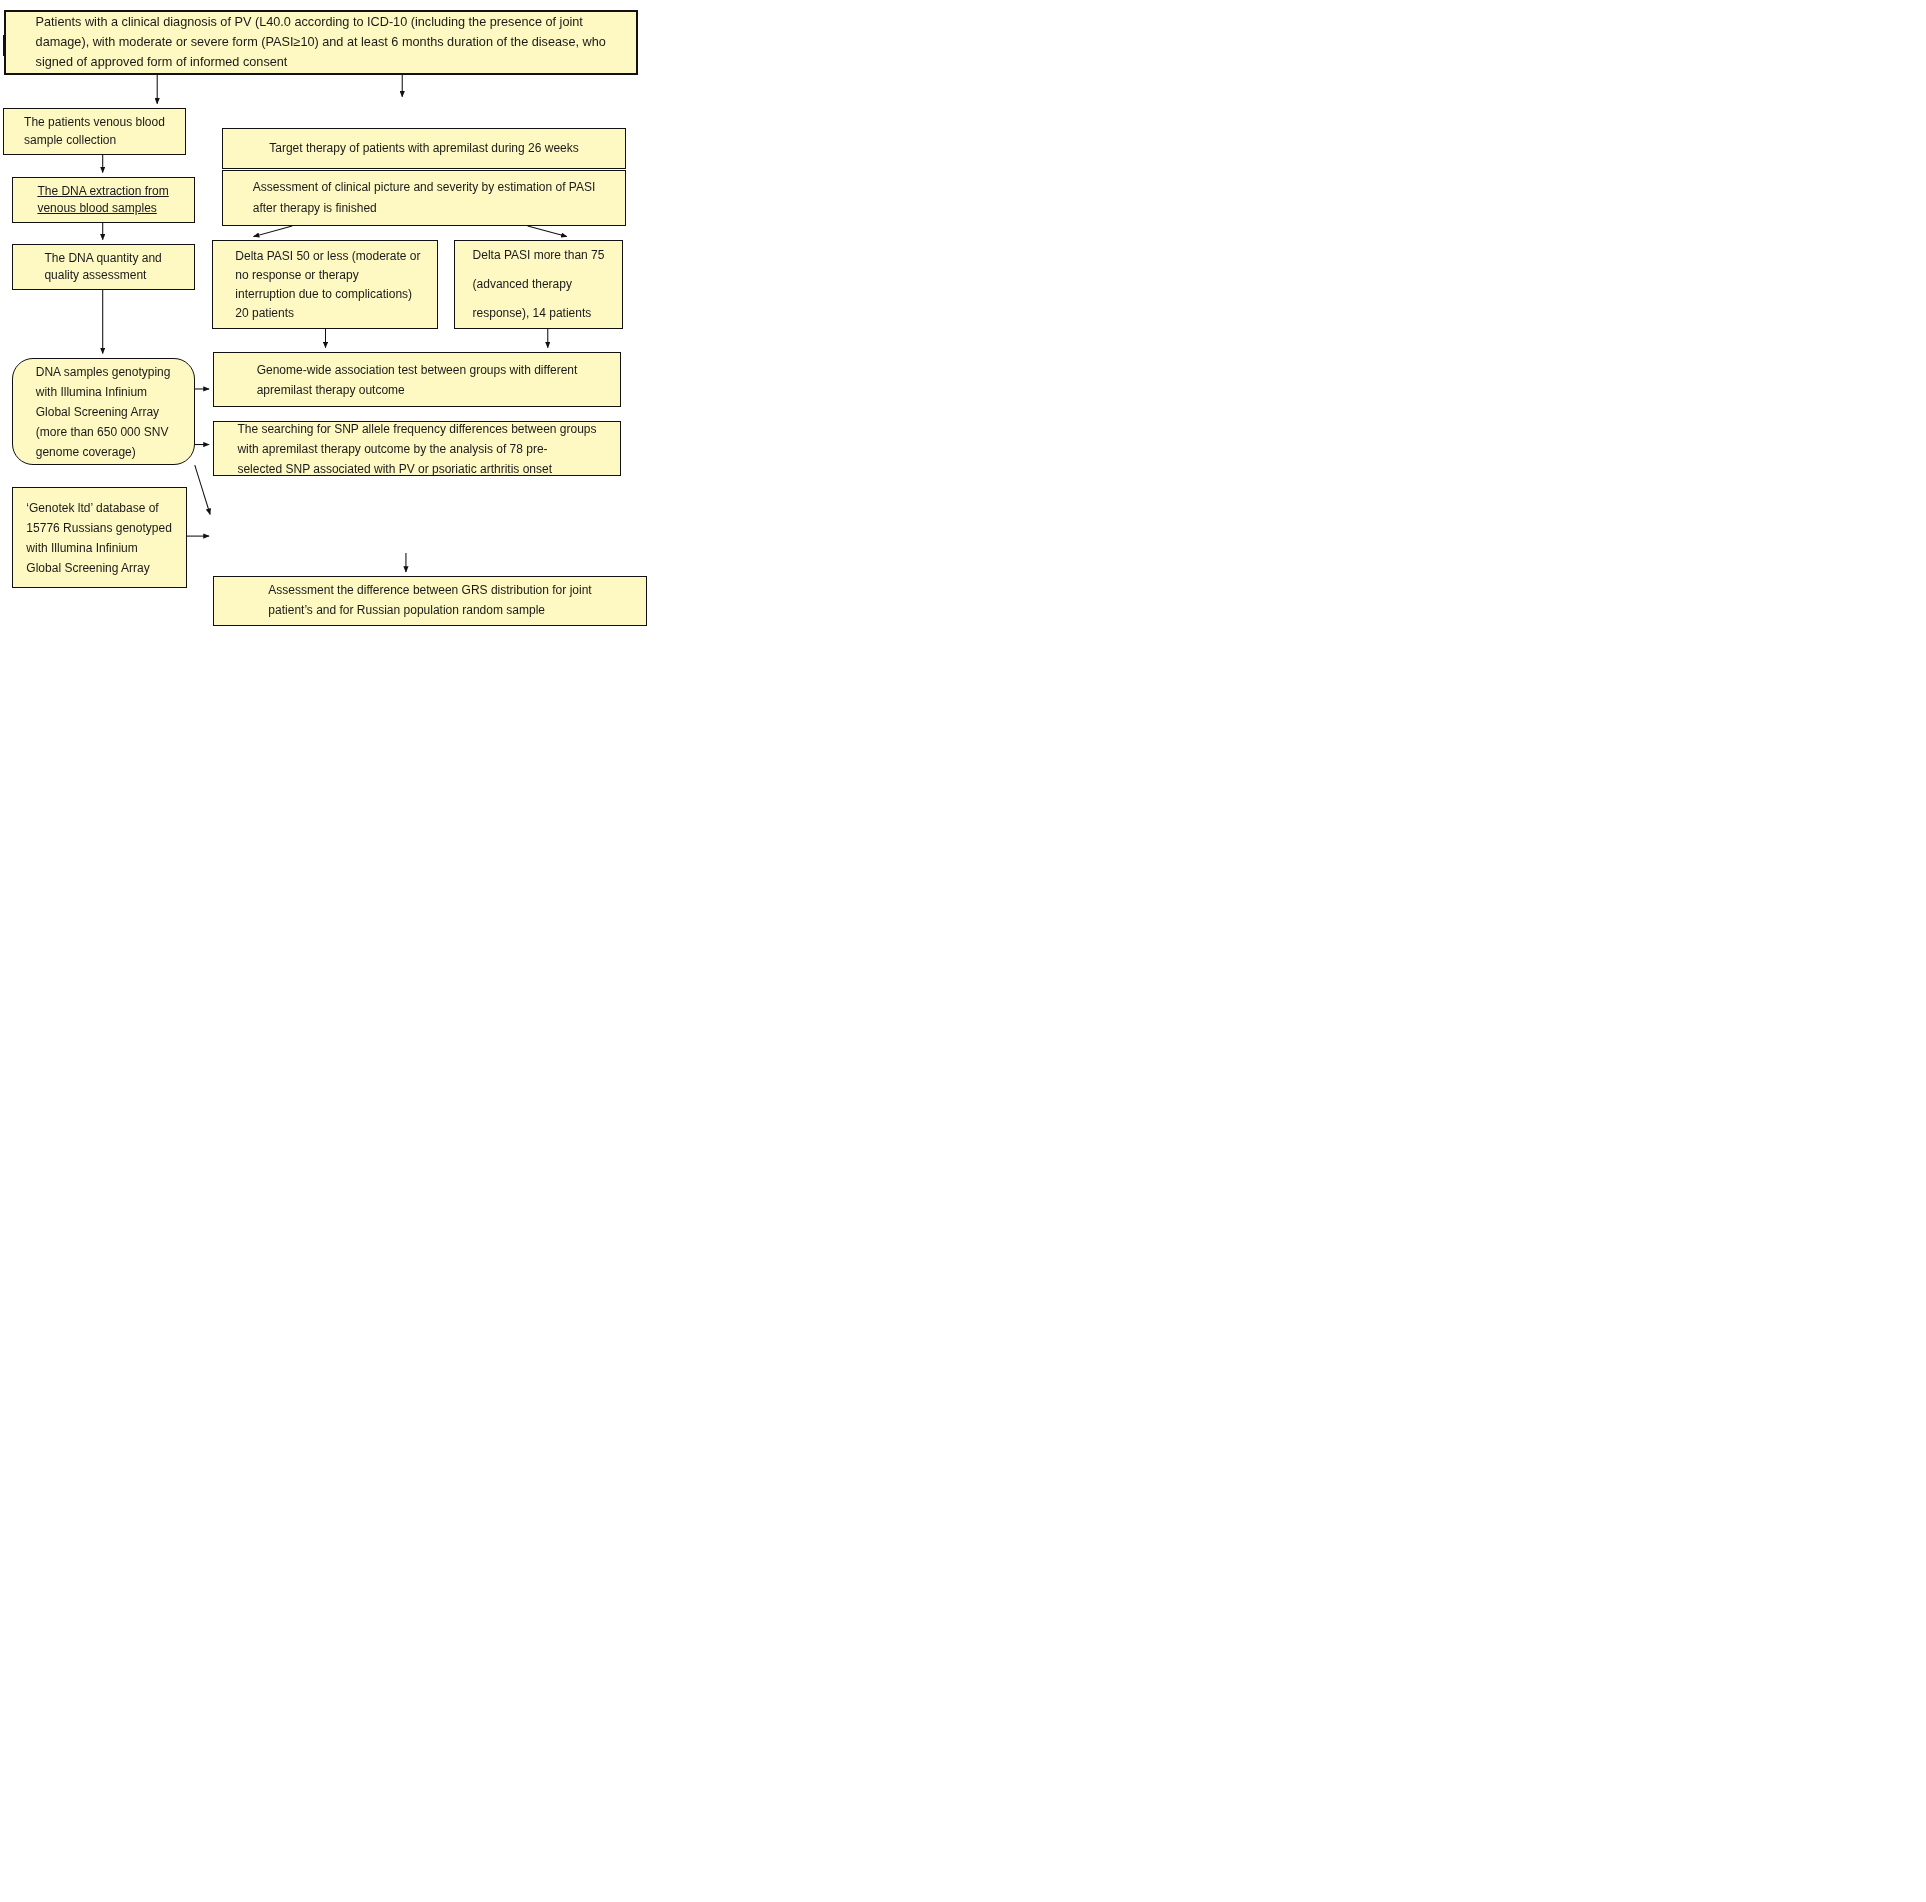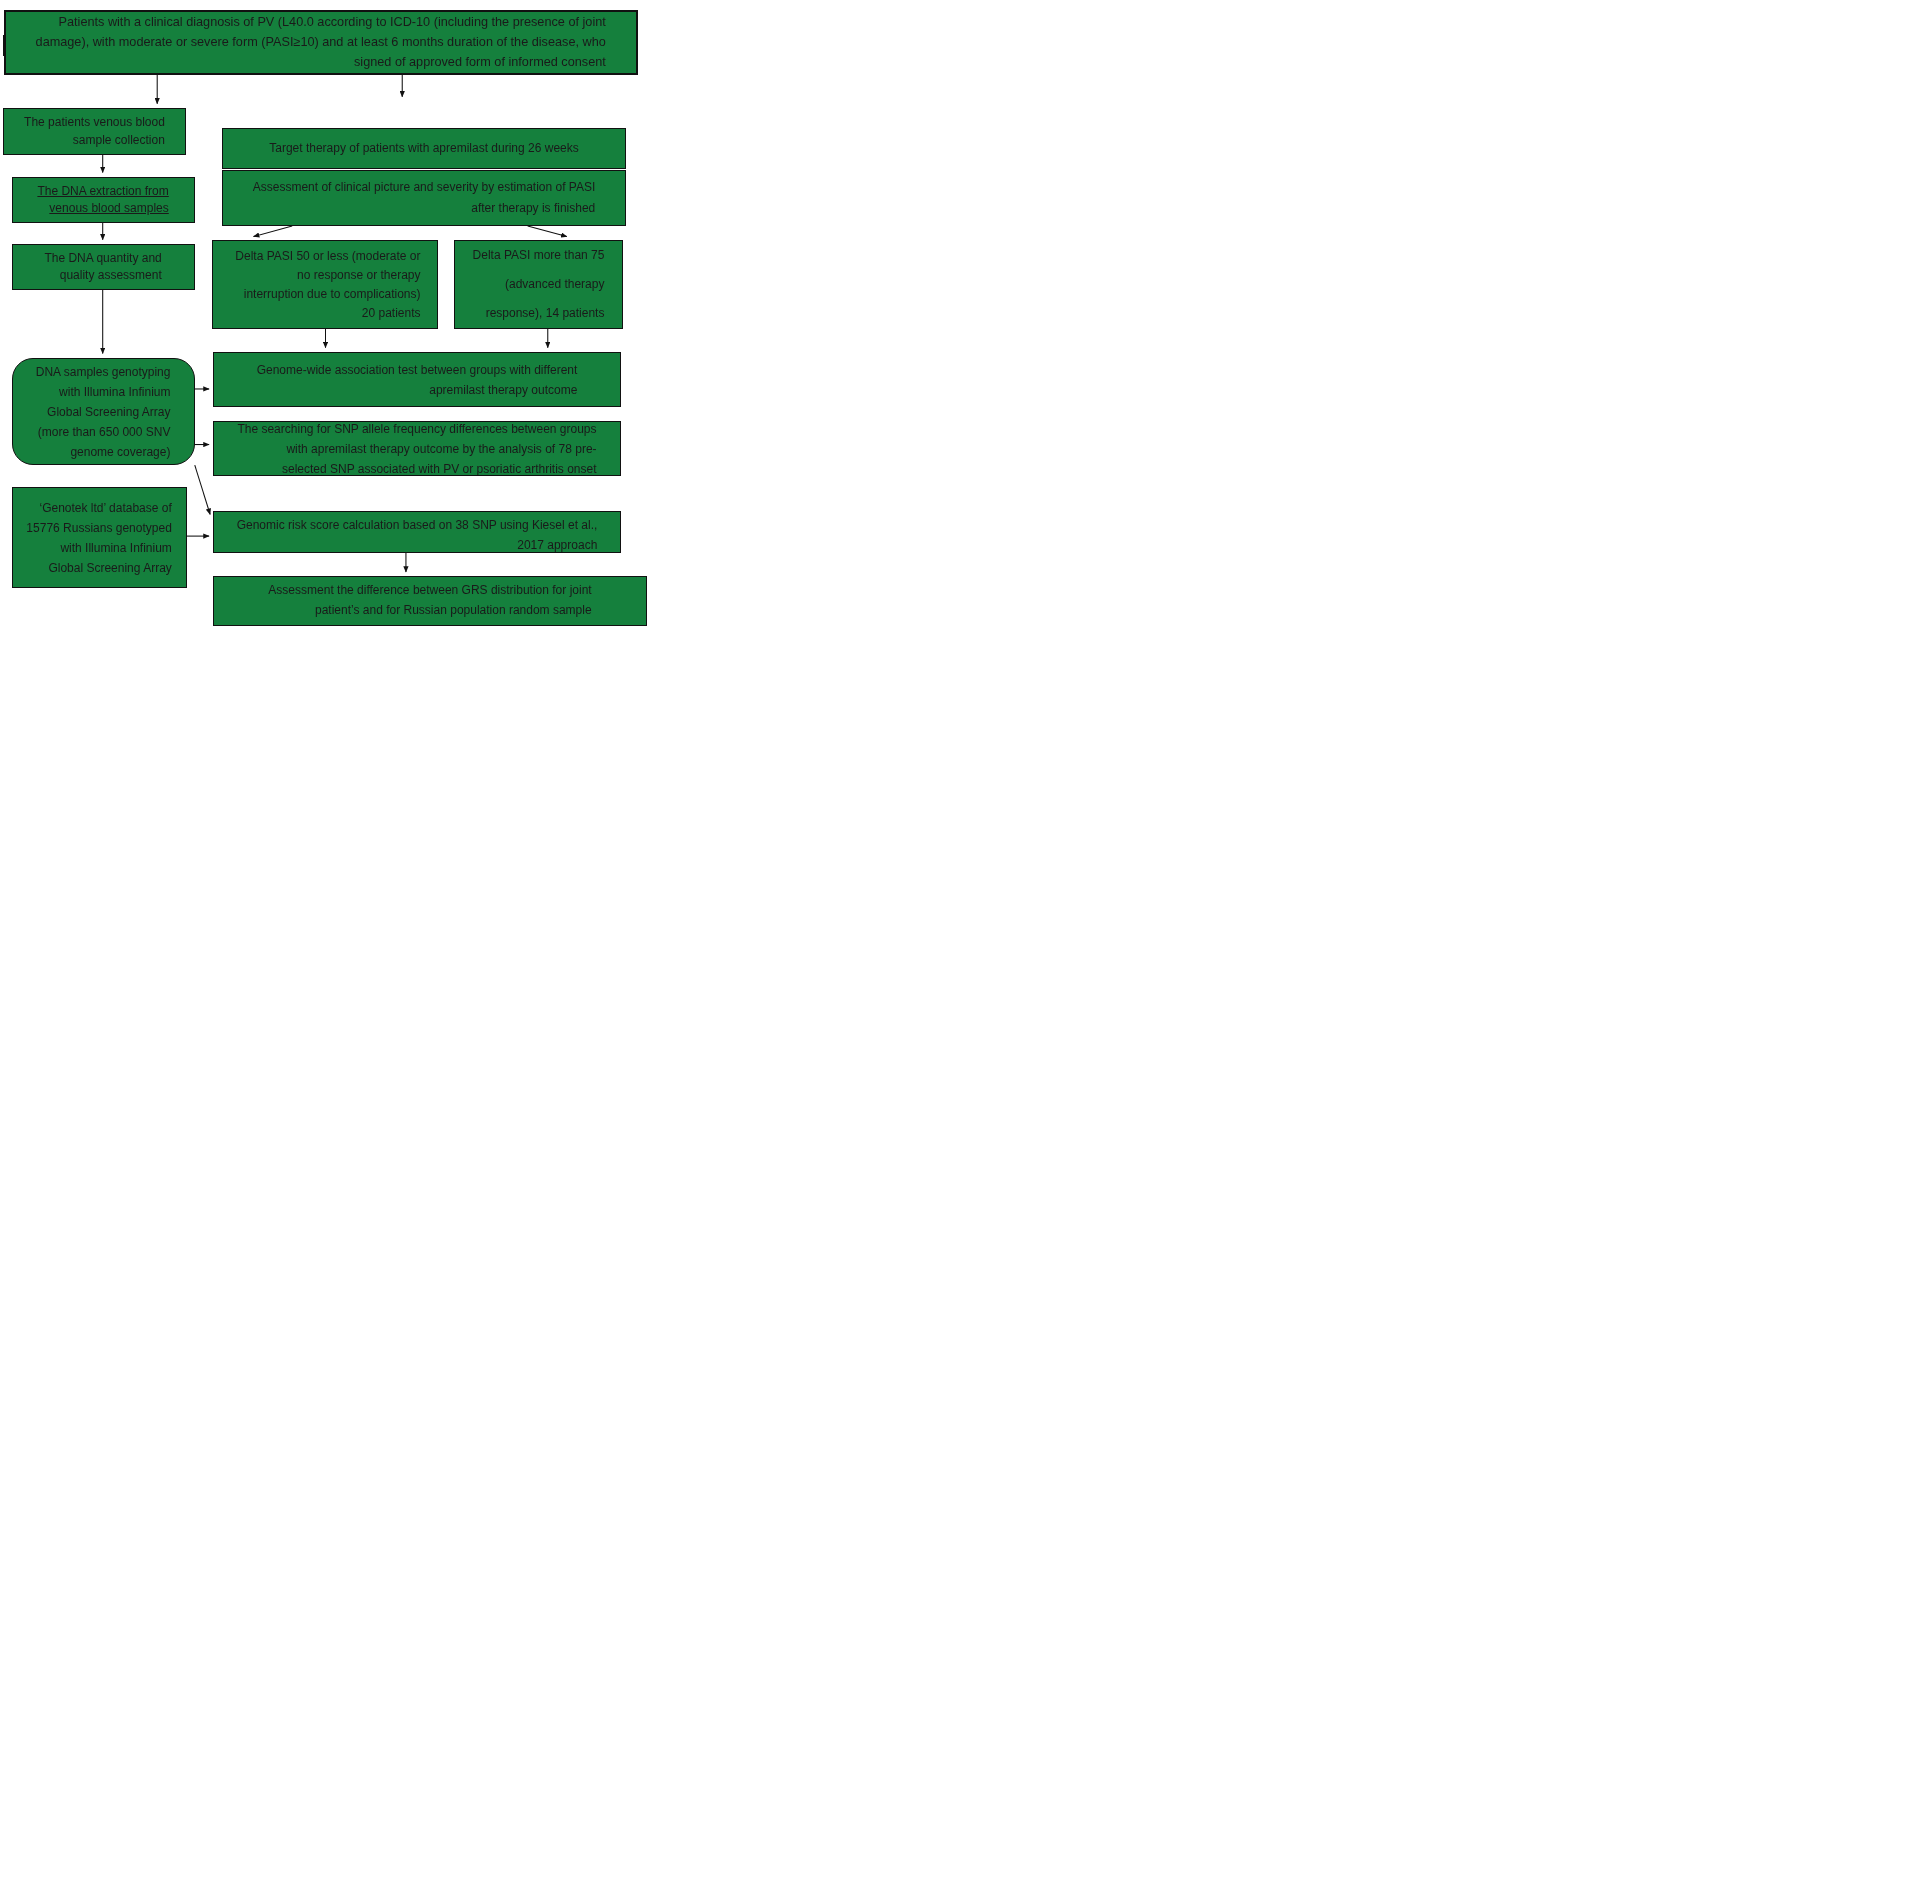--- a/index.html
+++ b/index.html
@@ -14,25 +14,25 @@
   svg.arrows {
     position: absolute;
     left: 0; top: 0;
     width: 642px; height: 634px;
     z-index: 1;
   }
   .box {
     position: absolute;
     box-sizing: border-box;
     border: 1.6px solid #111111;
-    background: #15803d;
+    background: #fef9c3;
     display: flex;
     align-items: center;
     justify-content: center;
-    text-align: right;
+    text-align: left;
     white-space: pre-line;
     font-size: 12px;
     line-height: 17.5px;
     color: #1a1a1a;
     z-index: 2;
     padding: 1.1px 4.2px;
     overflow: hidden;
   }
   #n-inclusion  { left: 3.7px;   top: 9.5px;   width: 634px; height: 65px; border-width: 2.1px; font-size: 12.7px; line-height: 20px; }
   #n-blood      { left: 3px;  top: 108px;  width: 183px;  height: 47px; }
@@ -113,19 +113,17 @@
 interruption due to complications)
 20 patients</div>
   <div class="box" id="n-d75">Delta PASI more than 75
 (advanced therapy
 response), 14 patients</div>
   <div class="box" id="n-gwas">Genome-wide association test between groups with different
 apremilast therapy outcome</div>
   <div class="box" id="n-search">The searching for SNP allele frequency differences between groups
 with apremilast therapy outcome by the analysis of 78 pre-
 selected SNP associated with PV or psoriatic arthritis onset</div>
-  <div class="box" id="n-genomic">Genomic risk score calculation based on 38 SNP using Kiesel et al.,
-2017 approach</div>
   <div class="box" id="n-grs">Assessment the difference between GRS distribution for joint
 patient’s and for Russian population random sample</div>
 
 </div>
 
 
 </body></html>

